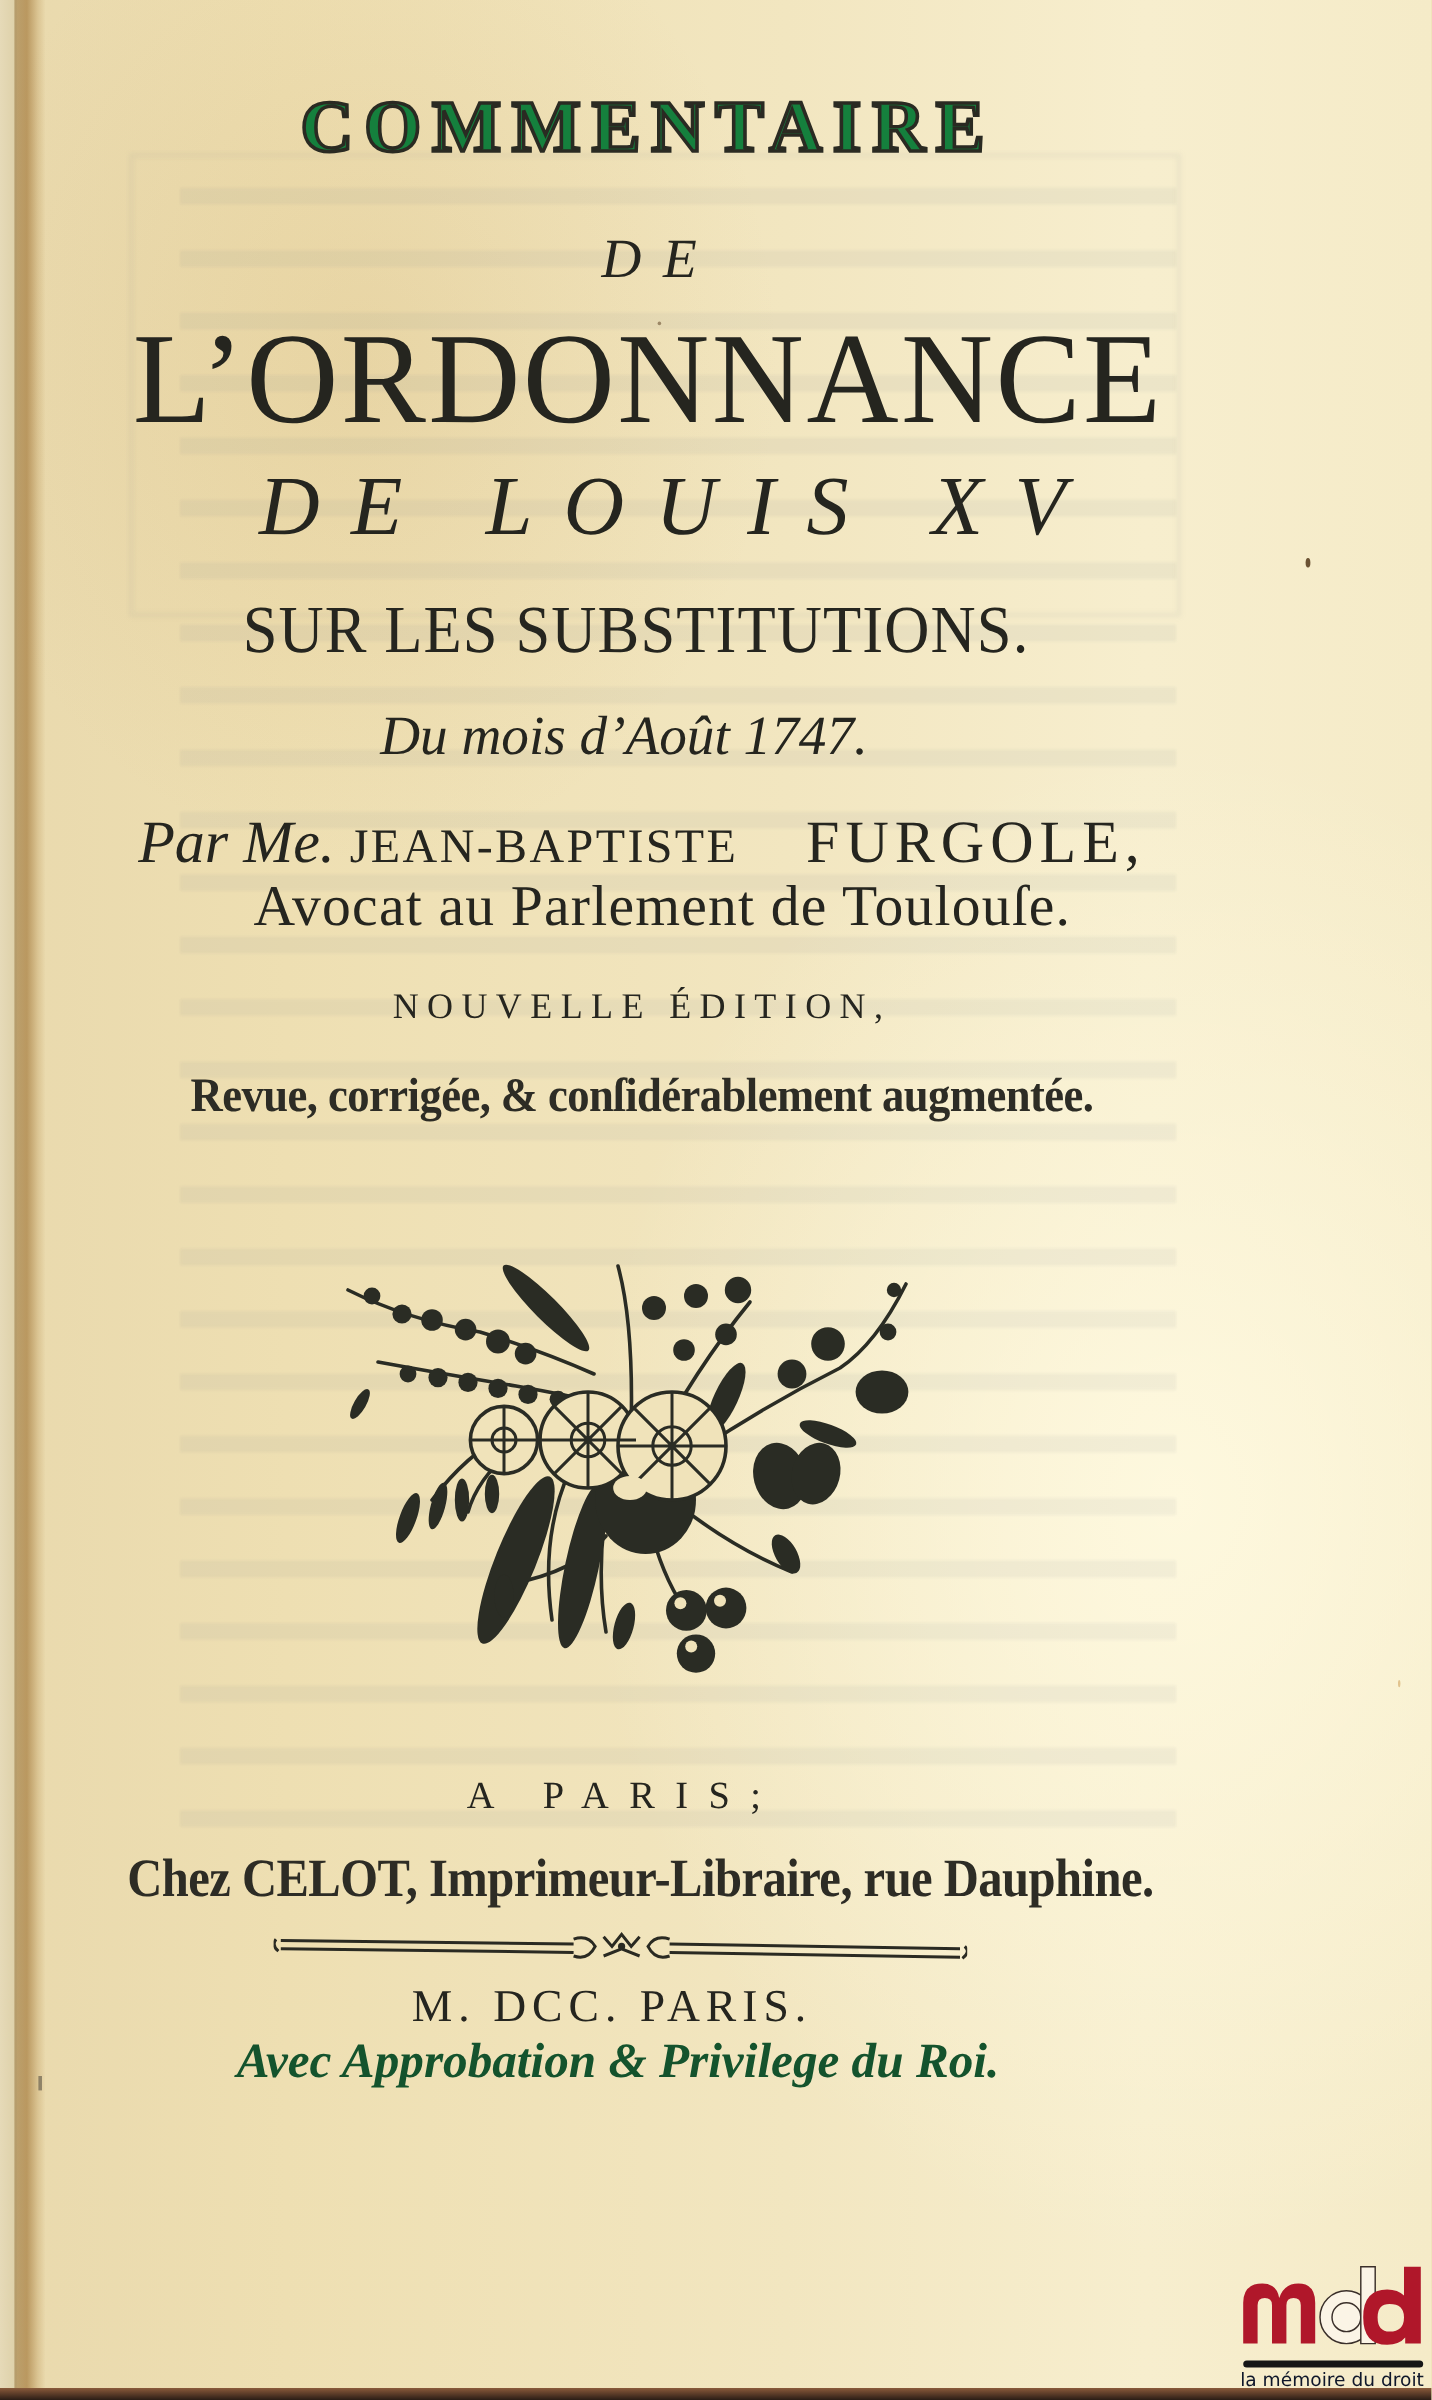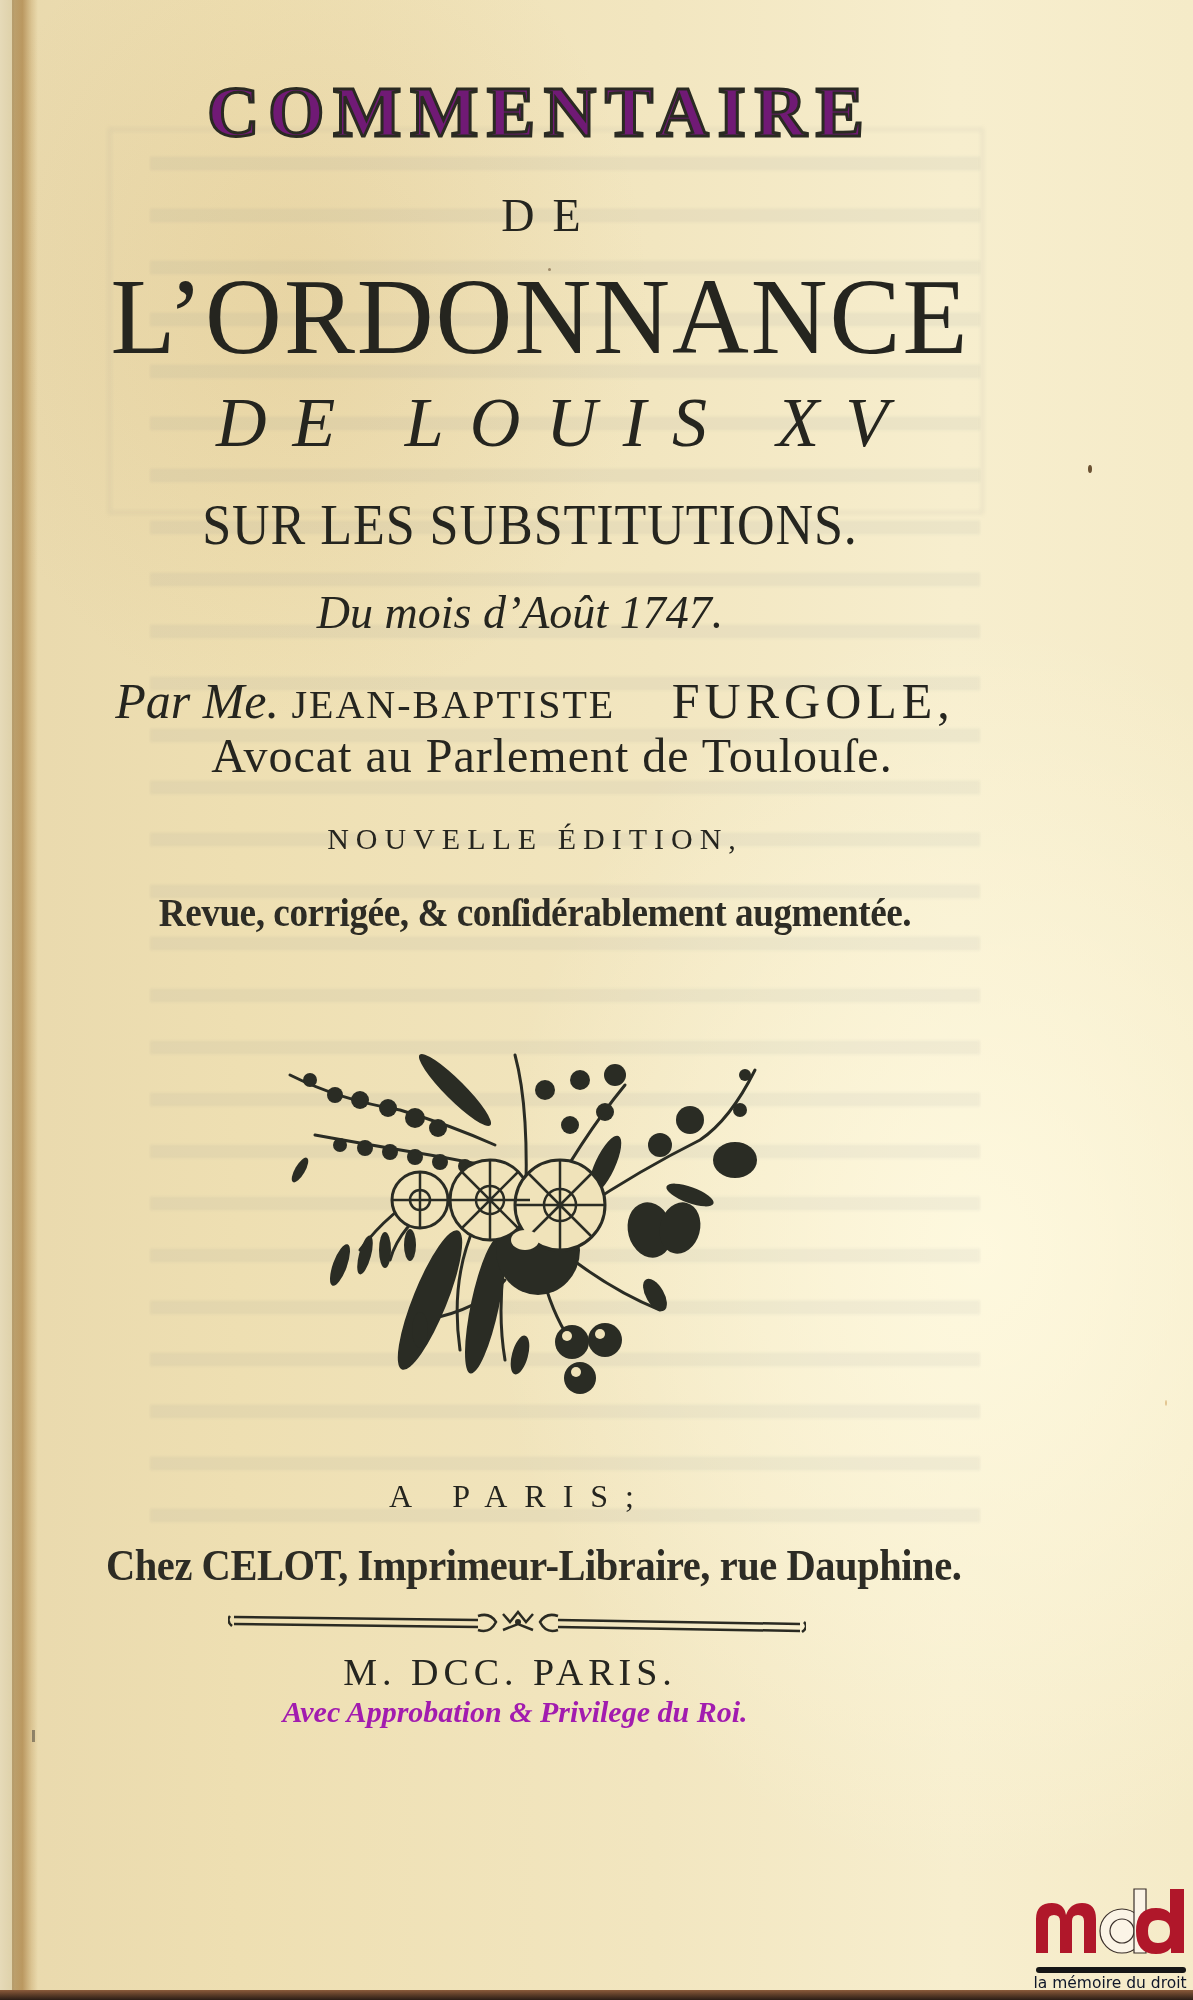--- a/index.html
+++ b/index.html
@@ -15,38 +15,38 @@
   .gutter{position:absolute;left:12px;top:0;width:26px;height:1990px;
     background:linear-gradient(90deg,rgba(150,115,60,0.55),rgba(170,130,70,0.75) 40%,rgba(190,155,95,0.35) 75%,rgba(190,155,95,0));}
   .bottom-edge{position:absolute;left:0;top:1990px;width:1193px;height:10px;
     background:linear-gradient(180deg,#8a5a3a,#2a1d16);}
   .bleed{position:absolute;left:150px;top:130px;width:830px;height:1420px;
     background:repeating-linear-gradient(180deg,rgba(120,130,140,0.0) 0px,rgba(120,130,140,0.0) 26px,rgba(110,120,130,0.09) 27px,rgba(110,120,130,0.09) 40px,rgba(120,130,140,0) 41px,rgba(120,130,140,0) 52px);
     opacity:0.9;filter:blur(1.5px);}
   .bleed-box{position:absolute;left:108px;top:128px;width:870px;height:380px;border:3px solid rgba(120,130,140,0.1);filter:blur(2px);}
   .line{position:absolute;text-align:center;white-space:nowrap;line-height:1;}
   .ink{color:#25251f;}
-  #l-commentaire{left:120px;width:840px;top:76px;font-size:72px;letter-spacing:9px;font-weight:bold;
-    color:#701a75;-webkit-text-stroke:3px #2a2a22;}
-  #l-de1{left:450px;width:200px;top:193px;font-size:46px;letter-spacing:18px;}
+  #l-commentaire{left:120px;width:840px;top:76px;font-size:61px;letter-spacing:9px;font-weight:bold;
+    color:#15803d;-webkit-text-stroke:3px #2a2a22;}
+  #l-de1{left:450px;width:200px;top:193px;font-size:46px;font-style:italic;letter-spacing:18px;}
   #l-ordonnance{left:60px;width:960px;top:263px;font-size:108px;letter-spacing:2px;transform:scaleX(0.985);}
   #l-louis{left:200px;width:730px;top:388px;font-size:70px;font-style:italic;letter-spacing:26px;}
   #l-sur{left:90px;width:880px;top:497px;font-size:56px;letter-spacing:1px;transform:scaleX(0.93);}
   #l-date{left:250px;width:540px;top:590px;font-size:46px;font-style:italic;}
   #l-par{left:70px;width:930px;top:676px;font-size:50px;}
   #l-par .it{font-style:italic;}
   #l-par .sc{font-size:40px;letter-spacing:2px;text-align:center;}
   #l-par .big{letter-spacing:5px;margin-left:44px;}
   #l-avocat{left:162px;width:780px;top:732px;font-size:48px;letter-spacing:1px;}
   #l-nouvelle{left:240px;width:590px;top:824px;font-size:30px;letter-spacing:7px;}
   #l-revue{left:90px;width:890px;top:893px;font-size:40px;letter-spacing:-0.5px;font-weight:bold;color:#2d2c25;transform:scaleX(0.93);}
   #l-paris{left:300px;width:440px;top:1480px;font-size:32px;letter-spacing:17px;}
   #l-chez{left:60px;width:920px;top:1543px;font-size:45px;letter-spacing:-0.5px;font-weight:bold;color:#2d2c25;transform:scaleX(0.9);}
   #l-year{left:300px;width:420px;top:1653px;font-size:38px;letter-spacing:5px;}
-  #l-avec{left:150px;width:730px;top:1697px;font-size:30px;font-style:italic;font-weight:bold;color:#a21caf;}
+  #l-avec{left:150px;width:730px;top:1697px;font-size:41px;font-style:italic;font-weight:bold;color:#14532d;}
   .rule{position:absolute;left:228px;top:1608px;width:578px;height:26px;}
   .vignette{position:absolute;left:280px;top:1050px;width:495px;height:345px;}
   .logo{position:absolute;left:1030px;top:1885px;width:160px;height:110px;}
   .logo-mdd{position:absolute;left:0;top:0;width:160px;height:70px;}
   .logo-bar{position:absolute;left:6px;top:82px;width:150px;height:6px;background:#161616;border-radius:3px;}
   .logo-tag{position:absolute;left:0;top:90px;width:160px;text-align:center;font-family:"DejaVu Sans","Liberation Sans",sans-serif;
     font-size:15.5px;color:#0f172a;white-space:nowrap;line-height:1.1;}
   .speck{position:absolute;border-radius:50%;background:#6b5233;}
 </style>
 </head>

